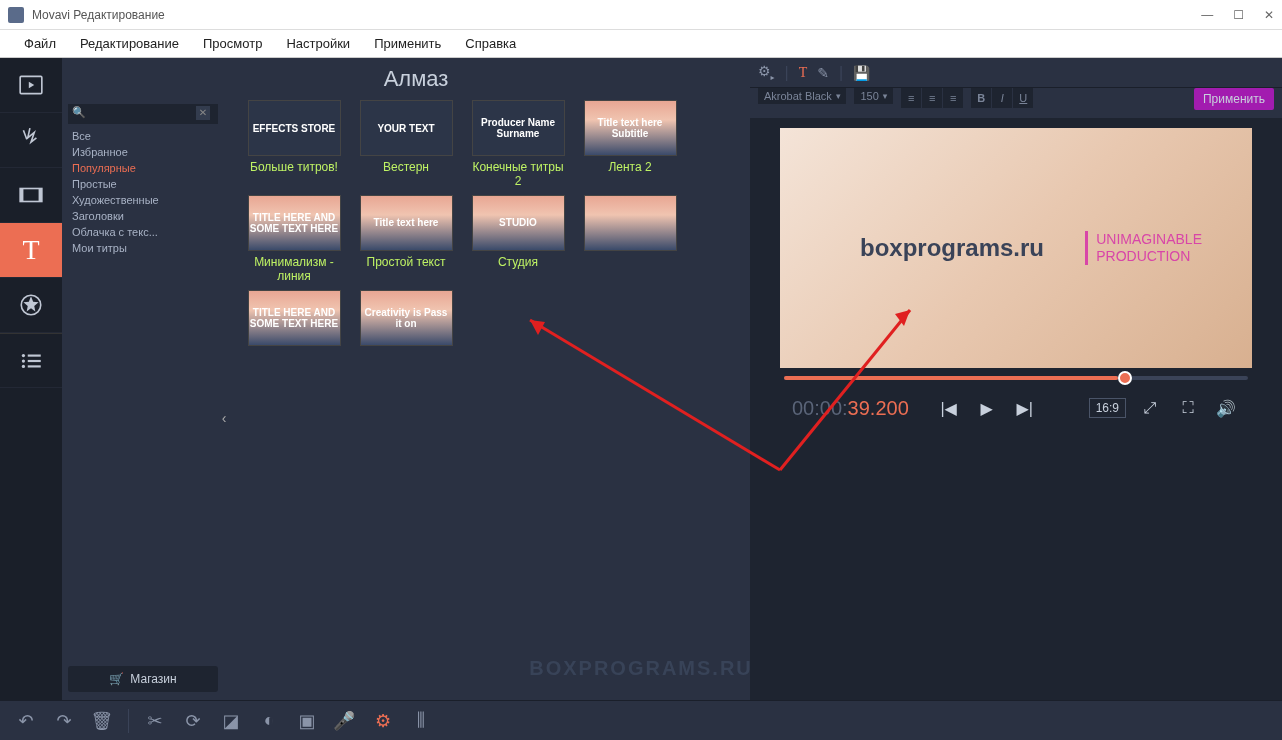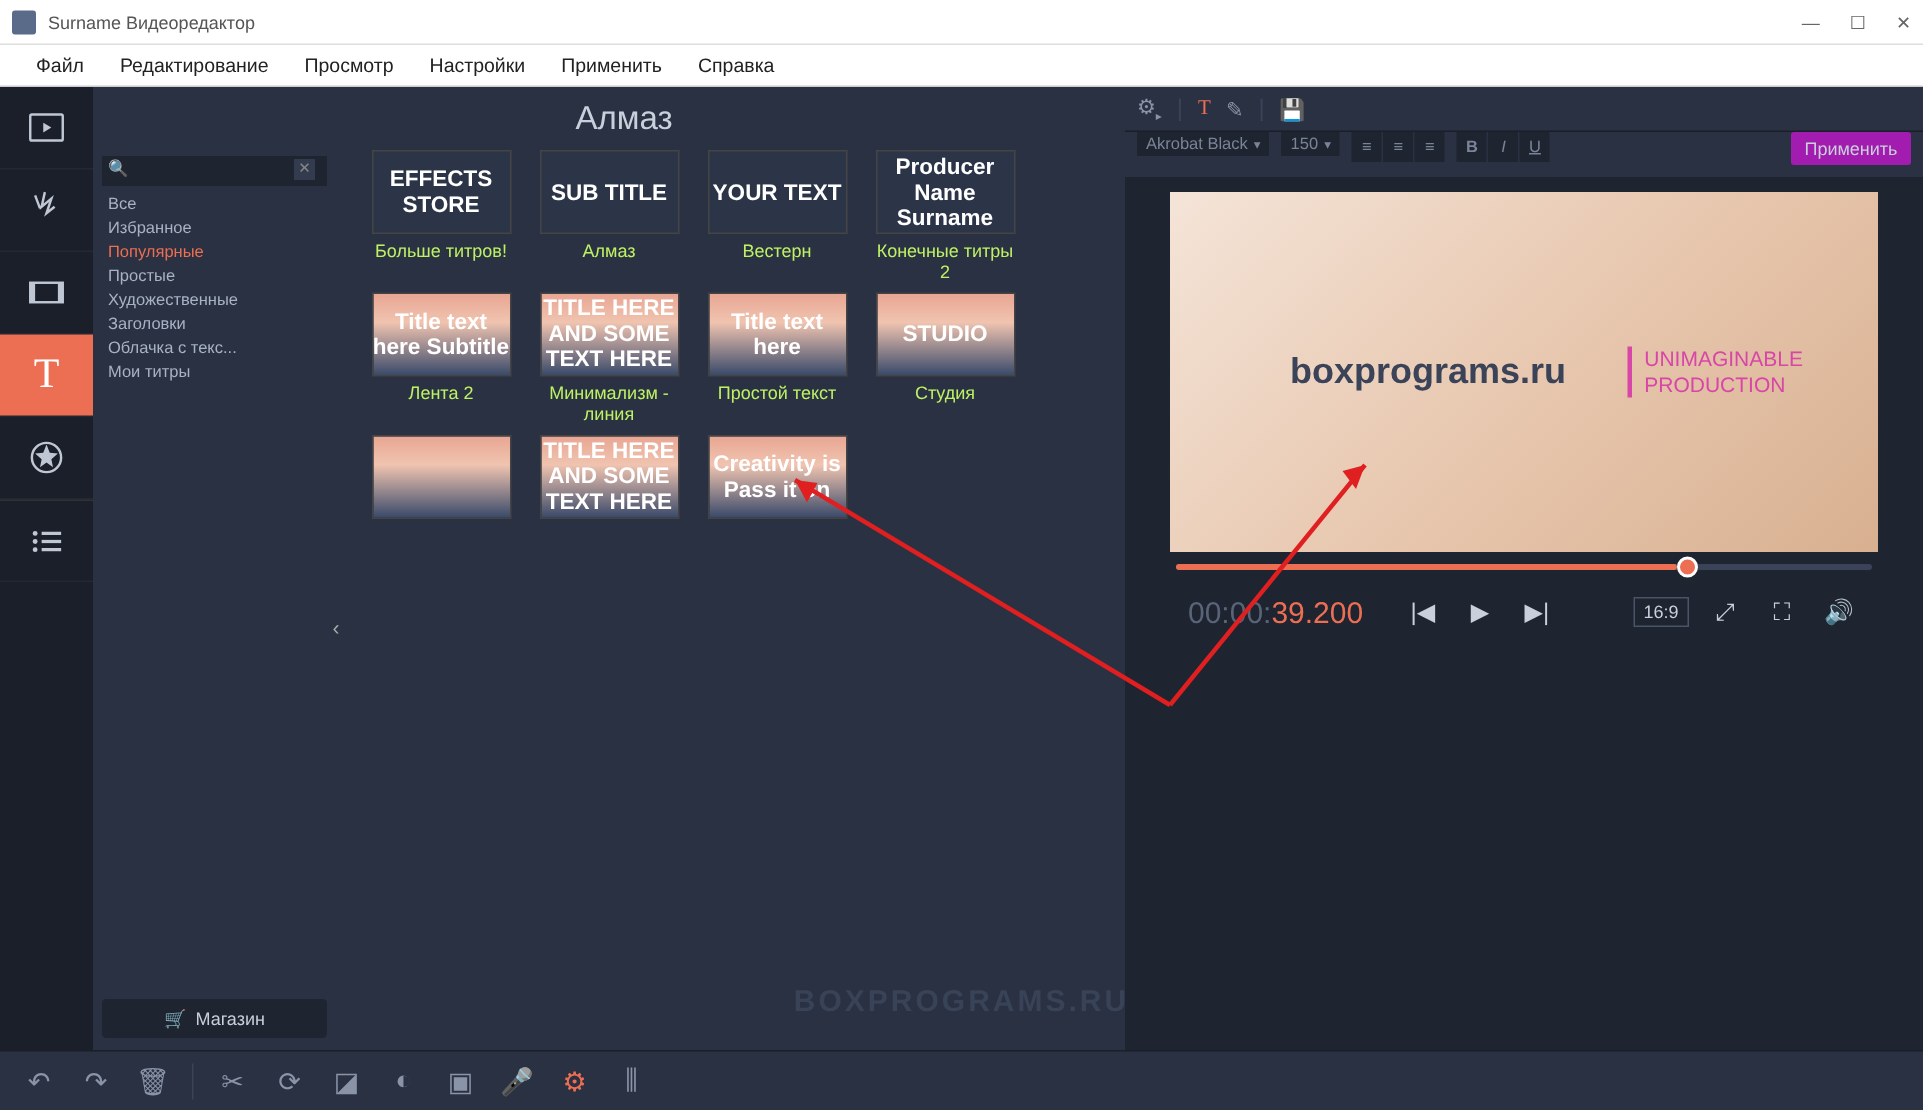--- a/index.html
+++ b/index.html
@@ -22,21 +22,21 @@
 .search-box{height:20px;background:#1e2430;border:none;color:#aaa;font-size:11px;padding:0 4px;margin-bottom:4px;position:relative}
 .search-box::before{content:"🔍";position:absolute;left:4px;top:2px;font-size:11px;color:#6a7a95}
 .search-clear{position:absolute;right:10px;top:6px;color:#888;font-size:10px;cursor:pointer;width:14px;height:14px;background:#333c4e;text-align:center;line-height:14px}
 .cat-list{flex:1;font-size:11px;color:#a8b2c5}
 .cat-list div{padding:2px 4px;cursor:pointer;white-space:nowrap;overflow:hidden;text-overflow:ellipsis}
 .cat-list div.sel{color:#ec6e53}
 .shop-btn{height:26px;background:#1e2430;border-radius:3px;display:flex;align-items:center;justify-content:center;gap:6px;font-size:12px;color:#c8d0dc;cursor:pointer;margin-top:6px}
 .collapse{position:absolute;right:-10px;top:50%;width:12px;height:36px;background:#2a3142;display:flex;align-items:center;justify-content:center;color:#aaa;font-size:14px;cursor:pointer;z-index:5}
 .thumbs{flex:1;padding:0 6px 6px 24px;display:grid;grid-template-columns:repeat(4,100px);gap:6px 12px;align-content:start;overflow:hidden}
 .thumb{display:flex;flex-direction:column;align-items:center;cursor:pointer}
-.thumb .tile{width:93px;height:56px;background:linear-gradient(180deg,#e8a693 0%,#f0c4b0 35%,#3a4a6a 100%);border:1px solid #444;position:relative;display:flex;flex-direction:column;align-items:center;justify-content:center;color:#fff;font-size:15px;font-weight:bold;text-align:center;overflow:hidden}
+.thumb .tile{width:93px;height:56px;background:linear-gradient(180deg,#e8a693 0%,#f0c4b0 35%,#3a4a6a 100%);border:1px solid #444;position:relative;display:flex;flex-direction:column;align-items:center;justify-content:center;color:#fff;font-size:10px;font-weight:bold;text-align:center;overflow:hidden}
 .thumb .lbl{font-size:12px;color:#bef264;text-align:center;margin-top:4px;line-height:1.2;min-height:28px}
 .tile.dark{background:#2c3548}
 .preview{flex:1;background:#1e2430;display:flex;flex-direction:column}
 .prev-toolbar{height:30px;background:#2a3142;border-bottom:1px solid #1a1f2a;display:flex;align-items:center;padding:0 8px;gap:10px}
 .prev-toolbar .ico{color:#8a94a8;cursor:pointer;font-size:14px}
 .prev-toolbar .ico.active{color:#ec6e53}
 .prev-props{height:30px;background:#2a3142;display:flex;align-items:flex-start;padding:0 8px;gap:8px;font-size:12px}
 .prop-sel{background:#1e2430;color:#7a8498;padding:2px 6px;font-size:11px;display:flex;align-items:center;gap:4px}
 .prop-sel::after{content:"▾";font-size:9px}
 .align-grp{display:flex;gap:1px}
@@ -64,21 +64,21 @@
 .watermark{position:absolute;bottom:60px;left:50%;transform:translateX(-50%);font-size:20px;font-weight:bold;color:rgba(90,110,140,0.3);letter-spacing:2px;z-index:50;pointer-events:none}
 .arrow{position:absolute;z-index:100;pointer-events:none}
 .arrow line{stroke:#e02020;stroke-width:3}
 .arrow polygon{fill:#e02020}
 </style>
 </head>
 <body>
 
 <div class="titlebar">
   <div class="logo"></div>
-  <span>Surname Видеоредактор</span>
+  <span>Movavi Редактирование</span>
   <div class="win-controls">
     <span>—</span>
     <span>☐</span>
     <span>✕</span>
   </div>
 </div>
 
 <div class="menubar">
   <span>Файл</span>
   <span>Редактирование</span>
@@ -147,24 +147,20 @@
           </div>
         <div class="shop-btn">🛒 <span>Магазин</span></div>
         <div class="collapse">‹</div>
       </div>
       <div class="thumbs" id="thumbs">
           <div class="thumb">
             <div class="tile dark">EFFECTS STORE</div>
             <div class="lbl">Больше титров!</div>
           </div>
           <div class="thumb">
-            <div class="tile dark">SUB TITLE</div>
-            <div class="lbl">Алмаз</div>
-          </div>
-          <div class="thumb">
             <div class="tile dark">YOUR TEXT</div>
             <div class="lbl">Вестерн</div>
           </div>
           <div class="thumb">
             <div class="tile dark">Producer Name Surname</div>
             <div class="lbl">Конечные титры 2</div>
           </div>
           <div class="thumb">
             <div class="tile">Title text here Subtitle</div>
             <div class="lbl">Лента 2</div>

